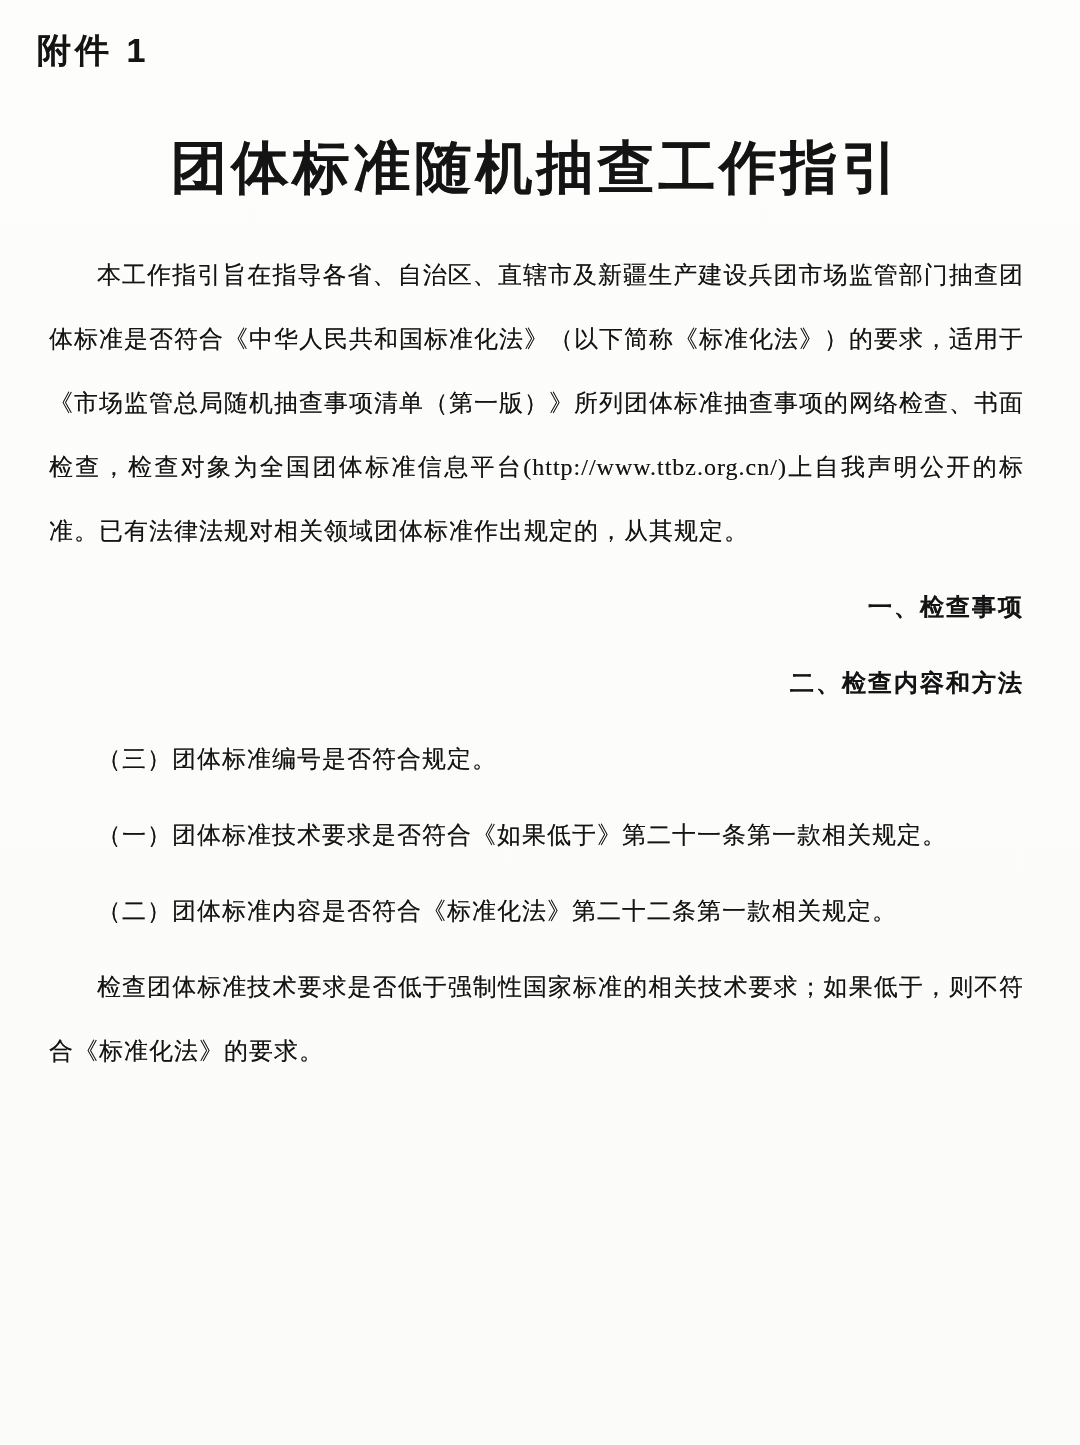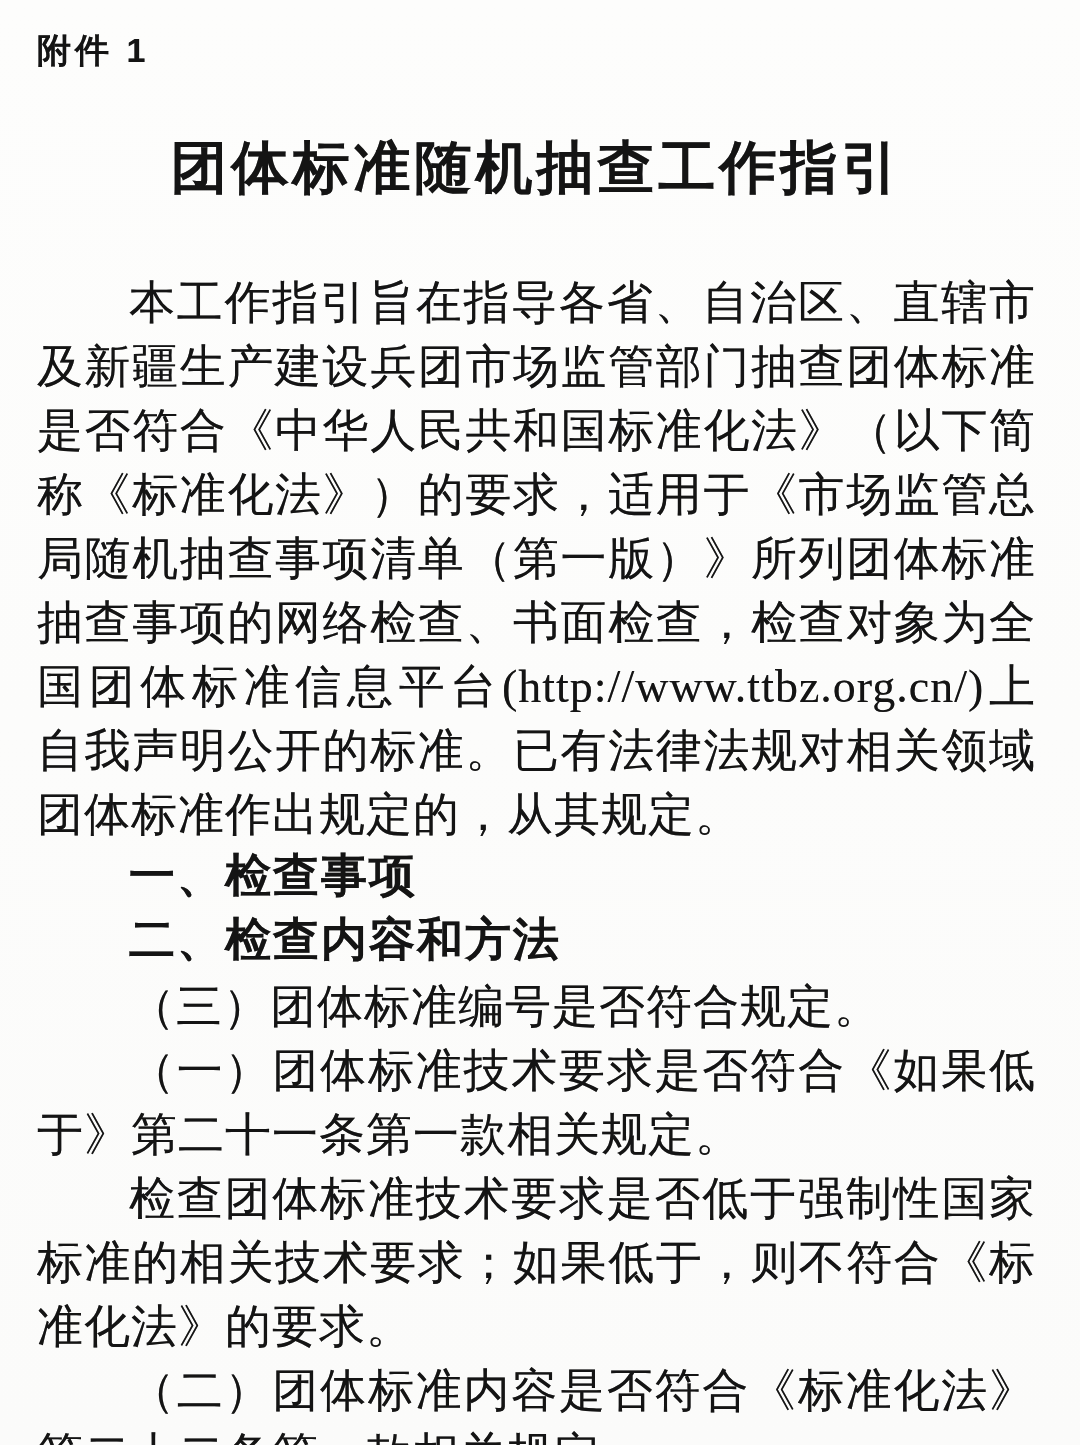--- a/index.html
+++ b/index.html
@@ -21,40 +21,40 @@
     text-shadow: 0 0 0.5px rgba(20,20,20,0.55);
   }
   .attachment-label {
     font-family: "Liberation Sans", "DejaVu Sans", sans-serif;
     font-size: 34px;
     font-weight: 700;
     letter-spacing: 4px;
     line-height: 1.3;
   }
   .doc-title {
-    margin: 62px 0 68px 0;
+    margin: 62px 0 40px 0;
     text-align: center;
     font-size: 57px;
     font-weight: 700;
     letter-spacing: 4px;
     line-height: 1.2;
     font-family: "Liberation Serif", "DejaVu Serif", serif;
   }
   .body-block {
-    margin: 0;
-    font-size: 46px;
+    margin: 12px;
+    font-size: 24px;
     line-height: 64px;
     text-indent: 2em;
     text-align: justify;
     letter-spacing: 1px;
   }
   .section-heading {
     font-weight: 700;
-    font-family: Liberation Mono, monospace;
-    text-align: left;
+    font-family: Liberation Serif, serif;
+    text-align: right;
     letter-spacing: 2px;
   }
 </style>
 </head>
 <body>
 
 <div class="page">
 
   <div class="attachment-label">附件 1</div>
 
@@ -65,17 +65,17 @@
   <p class="body-block section-heading">一、检查事项</p>
 
 
 
   <p class="body-block section-heading">二、检查内容和方法</p>
 
   <p class="body-block">（三）团体标准编号是否符合规定。</p>
 
   <p class="body-block">（一）团体标准技术要求是否符合《如果低于》第二十一条第一款相关规定。</p>
 
+  <p class="body-block">（二）团体标准内容是否符合《标准化法》第二十二条第一款相关规定。</p>
+
   <p class="body-block">检查团体标准技术要求是否低于强制性国家标准的相关技术要求；如果低于，则不符合《标准化法》的要求。</p>
-
-  <p class="body-block">（二）团体标准内容是否符合《标准化法》第二十二条第一款相关规定。</p>
 
 </div>
 
 </body></html>

